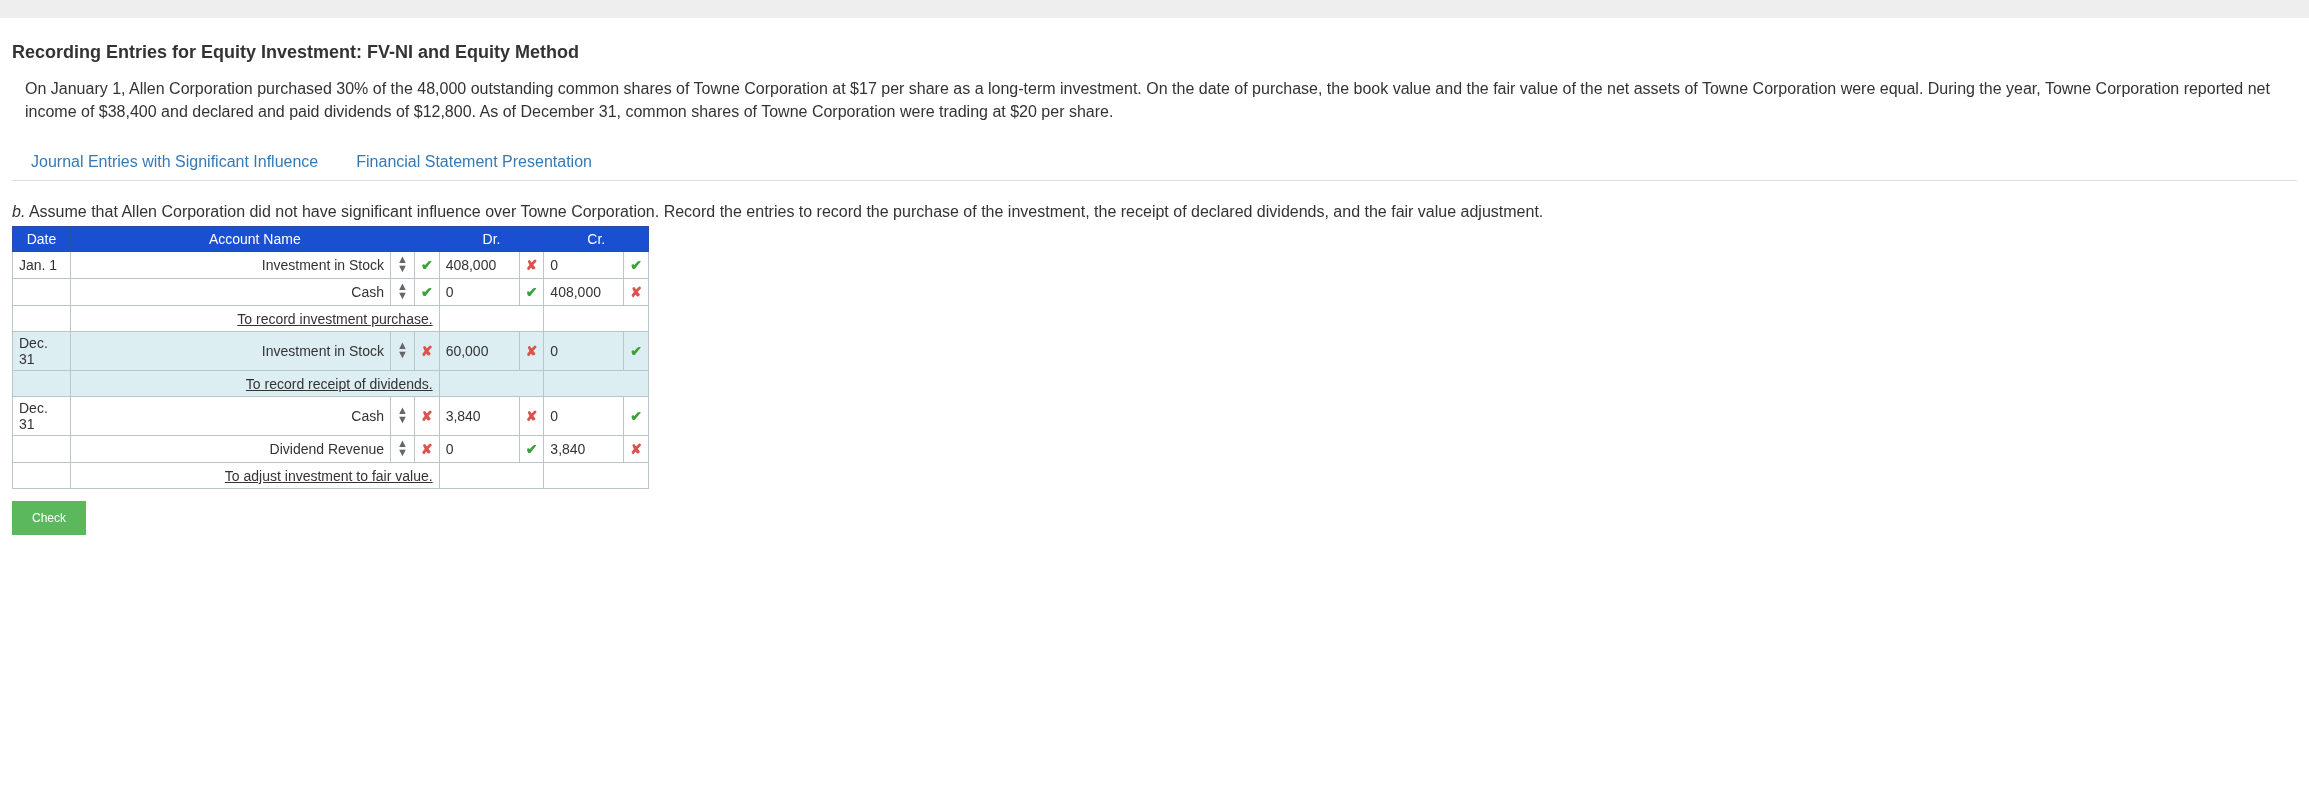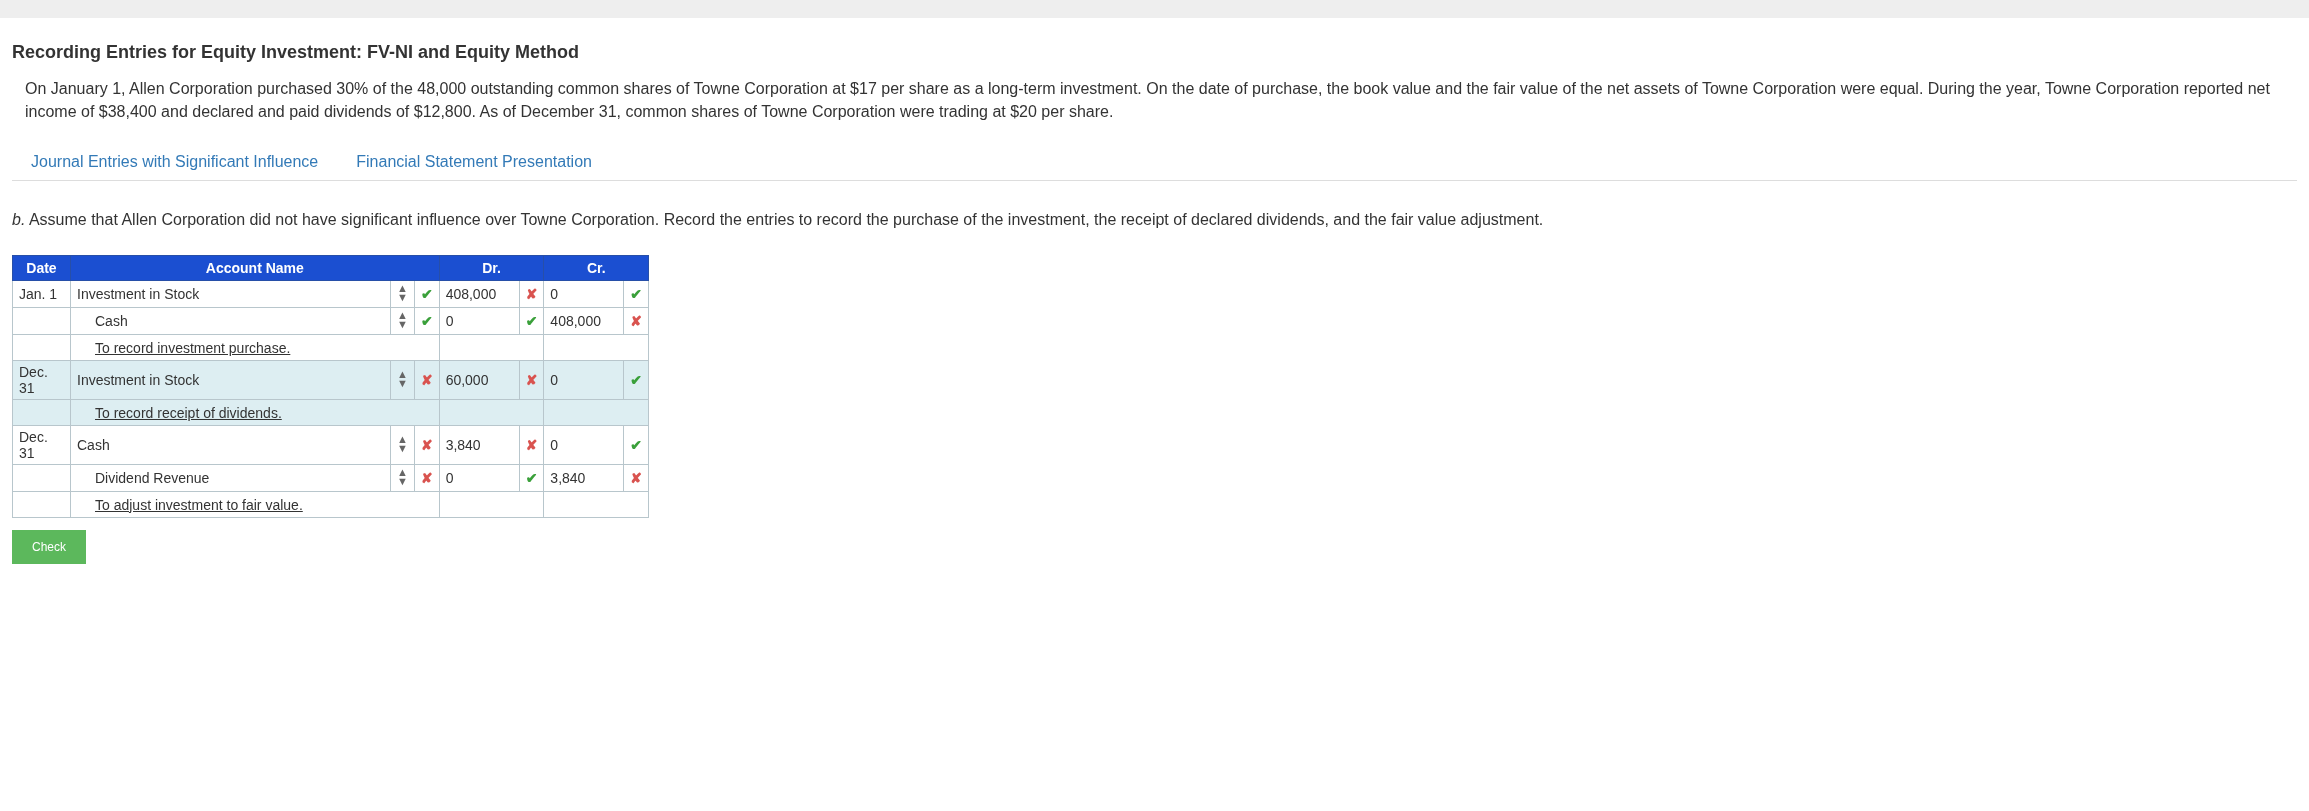--- a/index.html
+++ b/index.html
@@ -7,48 +7,48 @@
     margin: 0;
     font-family: "Helvetica Neue", Helvetica, Arial, sans-serif;
     font-size: 15px;
     color: #333;
     background: #fff;
   }
   .topbar { height: 18px; background: #eee; }
   .content { padding: 16px 12px 30px; }
   h3.title { font-size: 18px; font-weight: bold; margin: 8px 0 14px; color:#333;}
   p.desc { font-size: 16px; line-height: 1.45; margin: 0 13px 18px; color:#333;}
-  .tabs { display: flex; border-bottom: 1px solid #ddd; margin-bottom: 30px; }
+  .tabs { display: flex; border-bottom: 1px solid #ddd; margin-bottom: 22px; }
   .tab {
     padding: 10px 18px; font-size: 16px; cursor: pointer;
     border: 1px solid transparent; border-bottom: none;
     color: #337ab7; background: transparent;
     position: relative; top: 1px;
   }
   .tab.active {
     color: #555; border-color: #ddd; background: #fff; border-radius: 4px 4px 0 0;
   }
-  .instruction { font-size: 16px; margin: 0 0 26px; }
+  .instruction { font-size: 16px; margin: 0 0 5px; }
   .instruction i { font-style: italic; }
 
   table.journal {
     border-collapse: collapse; font-size: 14px;
     border: 1px solid #b8c6cc;
   }
   table.journal th {
-    background: #1b4fd1; color: #fff; font-weight: bold; text-align: center;
+    background: #1b4fd1; color: #fff; font-weight: normal; text-align: center;
     padding: 4px 8px; border: 1px solid #274fa8;
   }
   table.journal td {
     border: 1px solid #b8c6cc; padding: 3px 6px; vertical-align: middle;
     background: #fff; height: 26px;
   }
   table.journal tr.shade td { background: #ddeef2; }
   .date-cell { width: 58px; }
-  .acct-cell { width: 320px; }
+  .acct-cell { width: 320px; text-align: right; }
   .sort-cell { width: 22px; text-align: center; color:#555;}
   .mark-cell { width: 22px; text-align: center; }
   .num-cell { width: 80px; text-align: left; padding-right: 4px !important; }
   .nummark-cell { width: 22px; text-align: center; }
 
   .indent1 { padding-left: 18px; }
   .memo { text-decoration: underline; padding-left: 18px; }
 
   .sort-icon { font-size: 11px; line-height: 9px; color: #666; display:inline-block;}
   .check { color: #3aa03a; font-weight: bold; }

